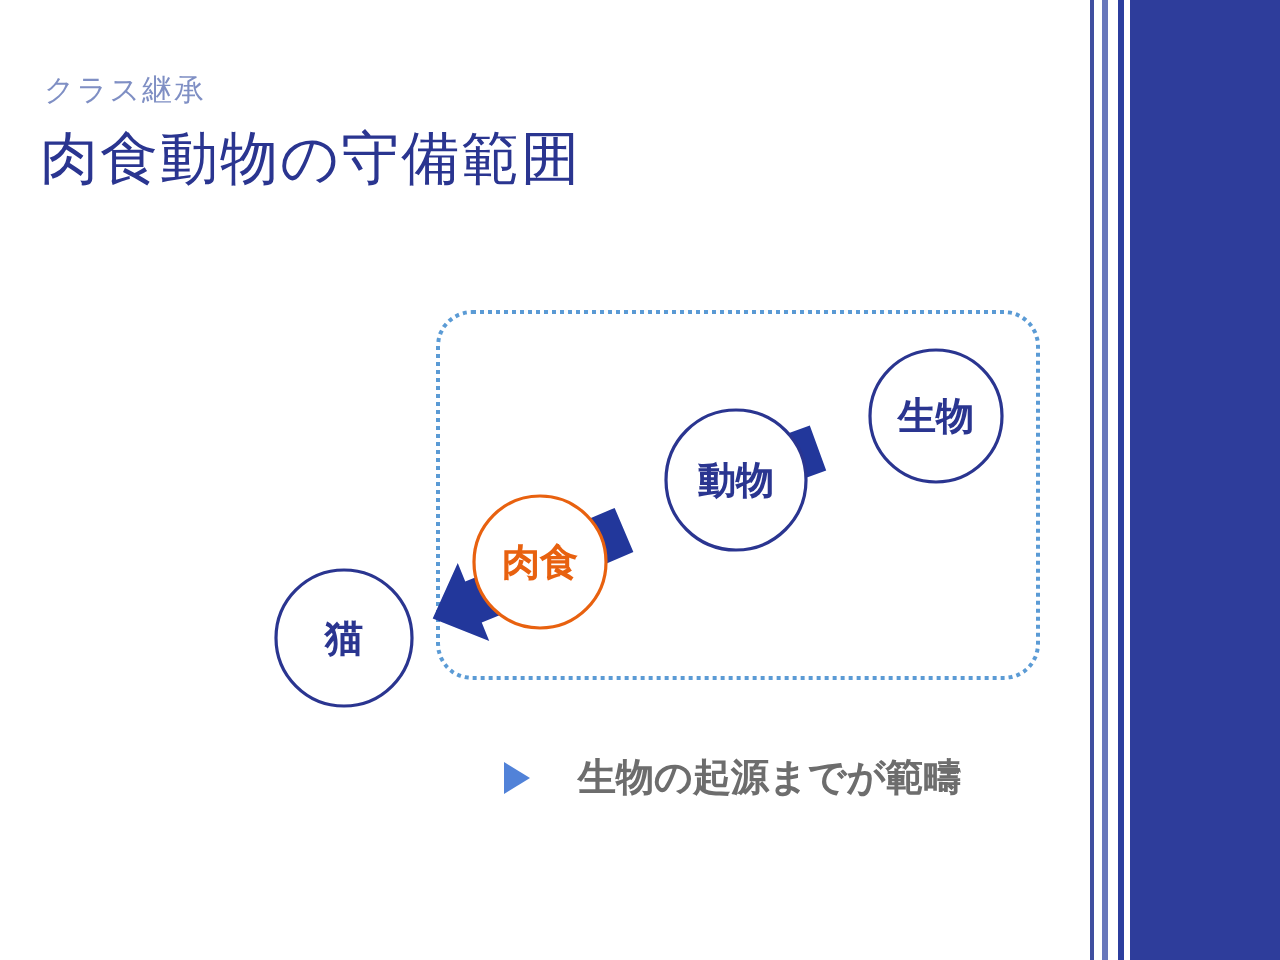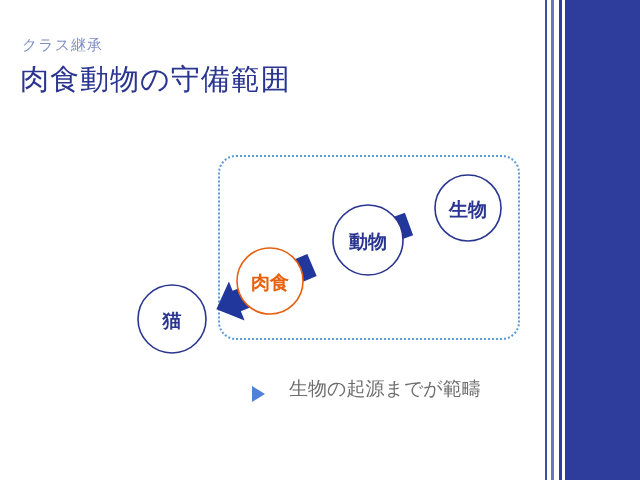--- a/index.html
+++ b/index.html
@@ -83,21 +83,22 @@
   }
   .node-label.navy  { fill: #2a3590; }
   .node-label.orange{ fill: #e8610f; }
 
   
   .bullet-row {
     position: absolute;
     left: 252px;
     top: 376px;
     display: flex;
-    align-items: flex-end;
+    align-items: center;
+    font-weight: bold;
   }
   .bullet-marker {
     width: 0;
     height: 0;
     border-left: 13px solid #5182d8;
     border-top: 8px solid transparent;
     border-bottom: 8px solid transparent;
     margin-right: 24px;
   }
   .bullet-text {

